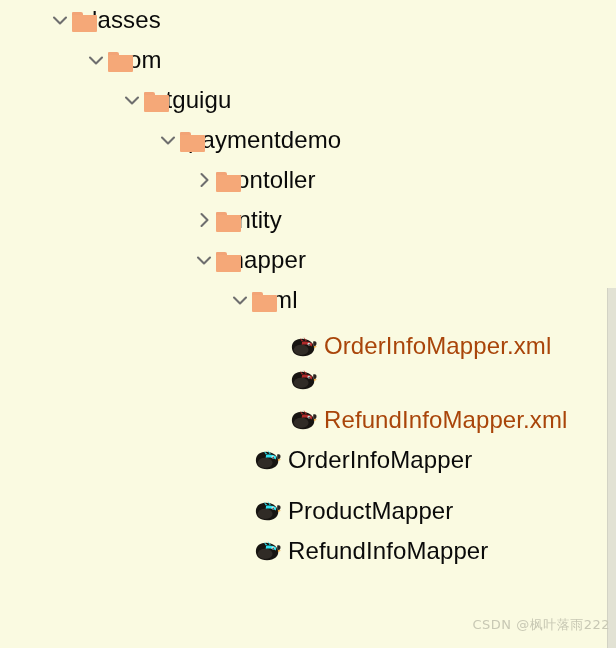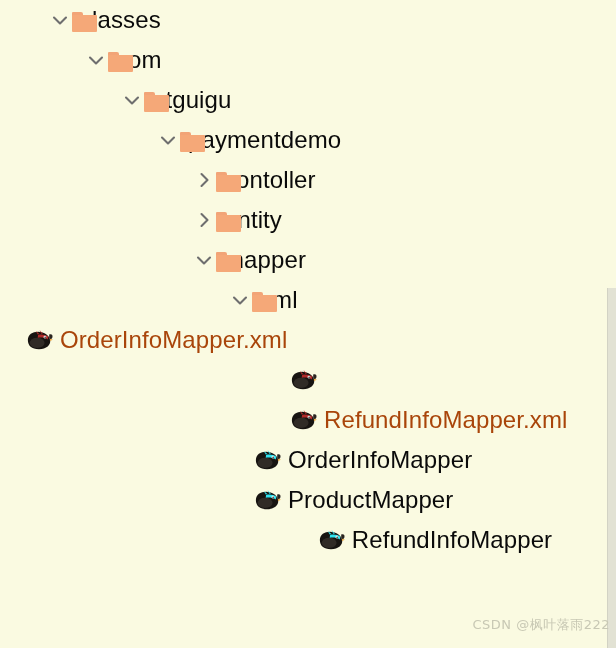--- a/index.html
+++ b/index.html
@@ -175,21 +175,21 @@
     </div>
     <div class="row" style="padding-left: 228px;">
       <span class="twisty">
         <svg width="24" height="24" viewBox="0 0 24 24">
           <path d="M6 9.5 L12 15.5 L18 9.5" fill="none" stroke="#6E6E6E" stroke-width="2.1" stroke-linecap="round" stroke-linejoin="round"></path>
         </svg>
       </span>
       <span><span class="folder"><span class="tab"></span><span class="body"></span></span></span>
       <span class="label">xml</span>
     </div>
-    <div class="row" style="">
+    <div class="row" style="padding-left: 264px; align-items: flex-end;">
       <span class="twisty none"></span>
       <span>
         <svg class="bird" viewBox="0 0 32 28">
           <path d="M4 14 C4 8 9 5 15 5 C22 5 27 9 28 14 C29 19 24 24 16 24 C8 24 4 20 4 14 Z" fill="#171411"></path>
           <path d="M27 8 C29.5 7 31 8.5 30.5 11 C30 13 28 13.5 27 12.5 Z" fill="#2A2420"></path>
           <ellipse cx="14" cy="17" rx="8" ry="5.5" fill="#3A332D" opacity="0.75"></ellipse>
           <path d="M15 8.6 C19 7.6 23.5 8.4 26.2 10.6 L25.4 13.4 C22.4 11.4 18.4 11 14.6 11.6 Z" fill="#B02A2A"></path>
           <path d="M16.5 7.6 L12.5 4.4 L14.6 8.2 Z" fill="#B02A2A"></path>
           <path d="M18.5 7.2 L16.6 3.2 L20.2 7.3 Z" fill="#B02A2A"></path>
           <circle cx="22.4" cy="10.9" r="1.5" fill="#FFFFFF"></circle>
@@ -242,38 +242,38 @@
           <path d="M15 8.6 C19 7.6 23.5 8.4 26.2 10.6 L25.4 13.4 C22.4 11.4 18.4 11 14.6 11.6 Z" fill="#2FE3F0"></path>
           <path d="M16.5 7.6 L12.5 4.4 L14.6 8.2 Z" fill="#2FE3F0"></path>
           <path d="M18.5 7.2 L16.6 3.2 L20.2 7.3 Z" fill="#2FE3F0"></path>
           <circle cx="22.4" cy="10.9" r="1.5" fill="#FFFFFF"></circle>
           <circle cx="22.6" cy="11" r="0.8" fill="#111111"></circle>
           <path d="M27.8 12.6 L31 13.6 L27.8 15 Z" fill="#E8A23C"></path>
         </svg>
       </span>
       <span class="label">OrderInfoMapper</span>
     </div>
-    <div class="row" style="padding-left: 228px;">
+    <div class="row" style="padding-left: 228px; margin-top: 11px;">
       <span class="twisty none"></span>
       <span>
         <svg class="bird" viewBox="0 0 32 28">
           <path d="M4 14 C4 8 9 5 15 5 C22 5 27 9 28 14 C29 19 24 24 16 24 C8 24 4 20 4 14 Z" fill="#171411"></path>
           <path d="M27 8 C29.5 7 31 8.5 30.5 11 C30 13 28 13.5 27 12.5 Z" fill="#2A2420"></path>
           <ellipse cx="14" cy="17" rx="8" ry="5.5" fill="#3A332D" opacity="0.75"></ellipse>
           <path d="M15 8.6 C19 7.6 23.5 8.4 26.2 10.6 L25.4 13.4 C22.4 11.4 18.4 11 14.6 11.6 Z" fill="#2FE3F0"></path>
           <path d="M16.5 7.6 L12.5 4.4 L14.6 8.2 Z" fill="#2FE3F0"></path>
           <path d="M18.5 7.2 L16.6 3.2 L20.2 7.3 Z" fill="#2FE3F0"></path>
           <circle cx="22.4" cy="10.9" r="1.5" fill="#FFFFFF"></circle>
           <circle cx="22.6" cy="11" r="0.8" fill="#111111"></circle>
           <path d="M27.8 12.6 L31 13.6 L27.8 15 Z" fill="#E8A23C"></path>
         </svg>
       </span>
       <span class="label">ProductMapper</span>
     </div>
-    <div class="row" style="padding-left: 228px; justify-content: center;">
+    <div class="row" style="padding-left: 228px;">
       <span class="twisty none"></span>
       <span>
         <svg class="bird" viewBox="0 0 32 28">
           <path d="M4 14 C4 8 9 5 15 5 C22 5 27 9 28 14 C29 19 24 24 16 24 C8 24 4 20 4 14 Z" fill="#171411"></path>
           <path d="M27 8 C29.5 7 31 8.5 30.5 11 C30 13 28 13.5 27 12.5 Z" fill="#2A2420"></path>
           <ellipse cx="14" cy="17" rx="8" ry="5.5" fill="#3A332D" opacity="0.75"></ellipse>
           <path d="M15 8.6 C19 7.6 23.5 8.4 26.2 10.6 L25.4 13.4 C22.4 11.4 18.4 11 14.6 11.6 Z" fill="#2FE3F0"></path>
           <path d="M16.5 7.6 L12.5 4.4 L14.6 8.2 Z" fill="#2FE3F0"></path>
           <path d="M18.5 7.2 L16.6 3.2 L20.2 7.3 Z" fill="#2FE3F0"></path>
           <circle cx="22.4" cy="10.9" r="1.5" fill="#FFFFFF"></circle>

